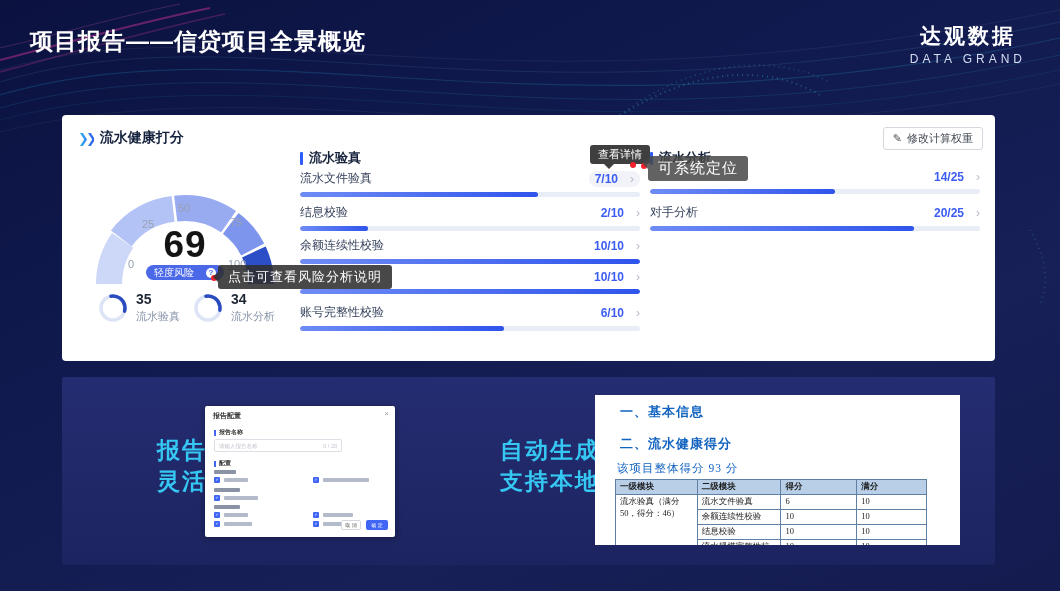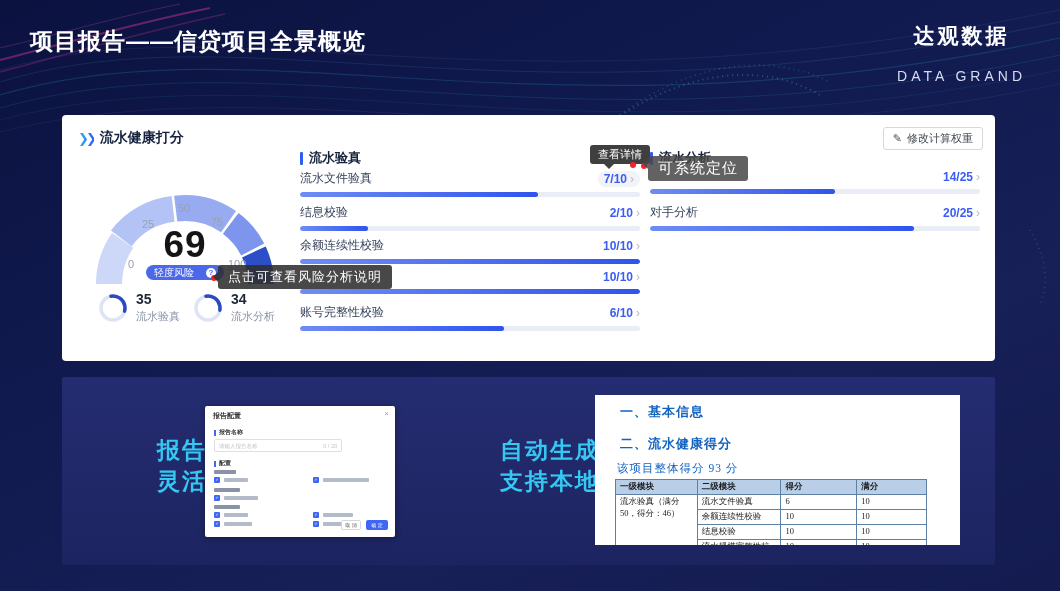--- a/index.html
+++ b/index.html
@@ -7,21 +7,21 @@
   body { font-family:"Liberation Sans","DejaVu Sans",sans-serif; }
   .slide { position:relative; width:1060px; height:591px; overflow:hidden;
            background:linear-gradient(155deg,#0b1240 0%,#101a4e 38%,#172057 70%,#131b4f 100%); }
   .bgdeco { position:absolute; inset:0; pointer-events:none; }
 
   
   .slide-title { position:absolute; left:30px; top:26px; font-size:23px; font-weight:bold;
                  color:#ffffff; letter-spacing:1px; }
   .logo { position:absolute; right:34px; top:22px; text-align:center; color:#fff; }
   .logo-cn { font-size:21px; font-weight:bold; letter-spacing:3px; }
-  .logo-en { font-size:14px; letter-spacing:4px; color:#d6ddf2; margin-top:18px; }
+  .logo-en { font-size:12px; letter-spacing:4px; color:#d6ddf2; margin-top:2px; }
 
   
   .card { position:absolute; left:62px; top:115px; width:933px; height:246px;
           background:#ffffff; border-radius:4px; }
   .card-sec-title { position:absolute; left:16px; top:14px; display:flex; align-items:center; gap:6px; }
   .chev2 { color:#2d6cf0; font-size:13px; font-weight:bold; letter-spacing:-3px;
            background:linear-gradient(90deg,#2bb7f0,#2d5df0); -webkit-background-clip:text; background-clip:text; -webkit-text-fill-color:transparent; }
   .sec-title-text { font-size:14px; font-weight:bold; color:#16233f; }
 
   .edit-btn { position:absolute; right:12px; top:12px; height:23px; padding:0 9px;
@@ -46,21 +46,21 @@
   .ministat .txt .val { font-size:14px; font-weight:bold; color:#1e2735; }
   .ministat .txt .lbl { font-size:11px; color:#8793a8; margin-top:2px; }
 
   
   .col-head { position:absolute; top:34px; display:flex; align-items:center; gap:6px; }
   .col-head .bar { width:3px; height:13px; background:#2e5cf6; border-radius:1px; }
   .col-head .txt { font-size:13px; font-weight:bold; color:#17233c; }
   .prow { position:absolute; }
   .prow-head { display:flex; justify-content:space-between; align-items:center; }
   .plabel { font-size:12px; color:#36425c; }
-  .pval { display:flex; gap:3px; font-size:12px; }
+  .pval { display:flex; gap:12px; font-size:12px; }
   .pval b { color:#3c5df2; font-weight:bold; }
   .pval .chev { color:#b3bac7; font-size:12px; }
   .pval.hl { background:#f1f3f8; border-radius:9px; padding:1px 6px; }
   .pbar { margin-top:5px; height:5px; border-radius:3px; background:#e9edf6; overflow:hidden; }
   .pfill { height:100%; border-radius:3px; background:linear-gradient(90deg,#6f8cf5,#2f54ec); }
 
   
   .tip { position:absolute; background:rgba(47,47,47,.92); color:#fff; border-radius:3px;
          display:flex; align-items:center; justify-content:center; white-space:nowrap; }
   .tip-detail { padding:2px 8px; font-size:11px; }
@@ -157,21 +157,21 @@
       <svg width="210" height="132" viewBox="0 0 210 132">
         <path d="M 29 112 A 76 76 0 0 1 42.7 68.4" stroke="#cdd7f8" stroke-width="26" fill="none"></path>
         <path d="M 41.3 66.3 A 76 76 0 0 1 93.1 36.9" stroke="#b4c3f5" stroke-width="26" fill="none"></path>
         <path d="M 95.7 36.6 A 76 76 0 0 1 148.6 49.7" stroke="#98abf1" stroke-width="26" fill="none"></path>
         <path d="M 150.7 51.3 A 76 76 0 0 1 172.7 77.5" stroke="#7e95ee" stroke-width="26" fill="none"></path>
         <path d="M 173.9 79.9 A 76 76 0 0 1 181 112" stroke="#2c4ec6" stroke-width="26" fill="none"></path>
       </svg>
       <span class="tick" style="left:48px;top:86px;">0</span>
       <span class="tick" style="left:62px;top:46px;">25</span>
       <span class="tick" style="left:98px;top:30px;">50</span>
-      <span class="tick" style="left:131px;top:44px;">75</span>
+      <span class="tick" style="left:150px;top:44px;">75</span>
       <span class="tick" style="left:148px;top:86px;text-decoration:underline;">100</span>
       <div class="score">69</div>
       <div class="risk-pill">
         <span>轻度风险</span>
         <span class="qmark">?</span>
       </div>
       <div class="dot" style="left:131px;top:103px;"></div>
     </div>
 
     <div class="tip tip-risk" style="left:156px;top:150px;">点击可查看风险分析说明</div>

